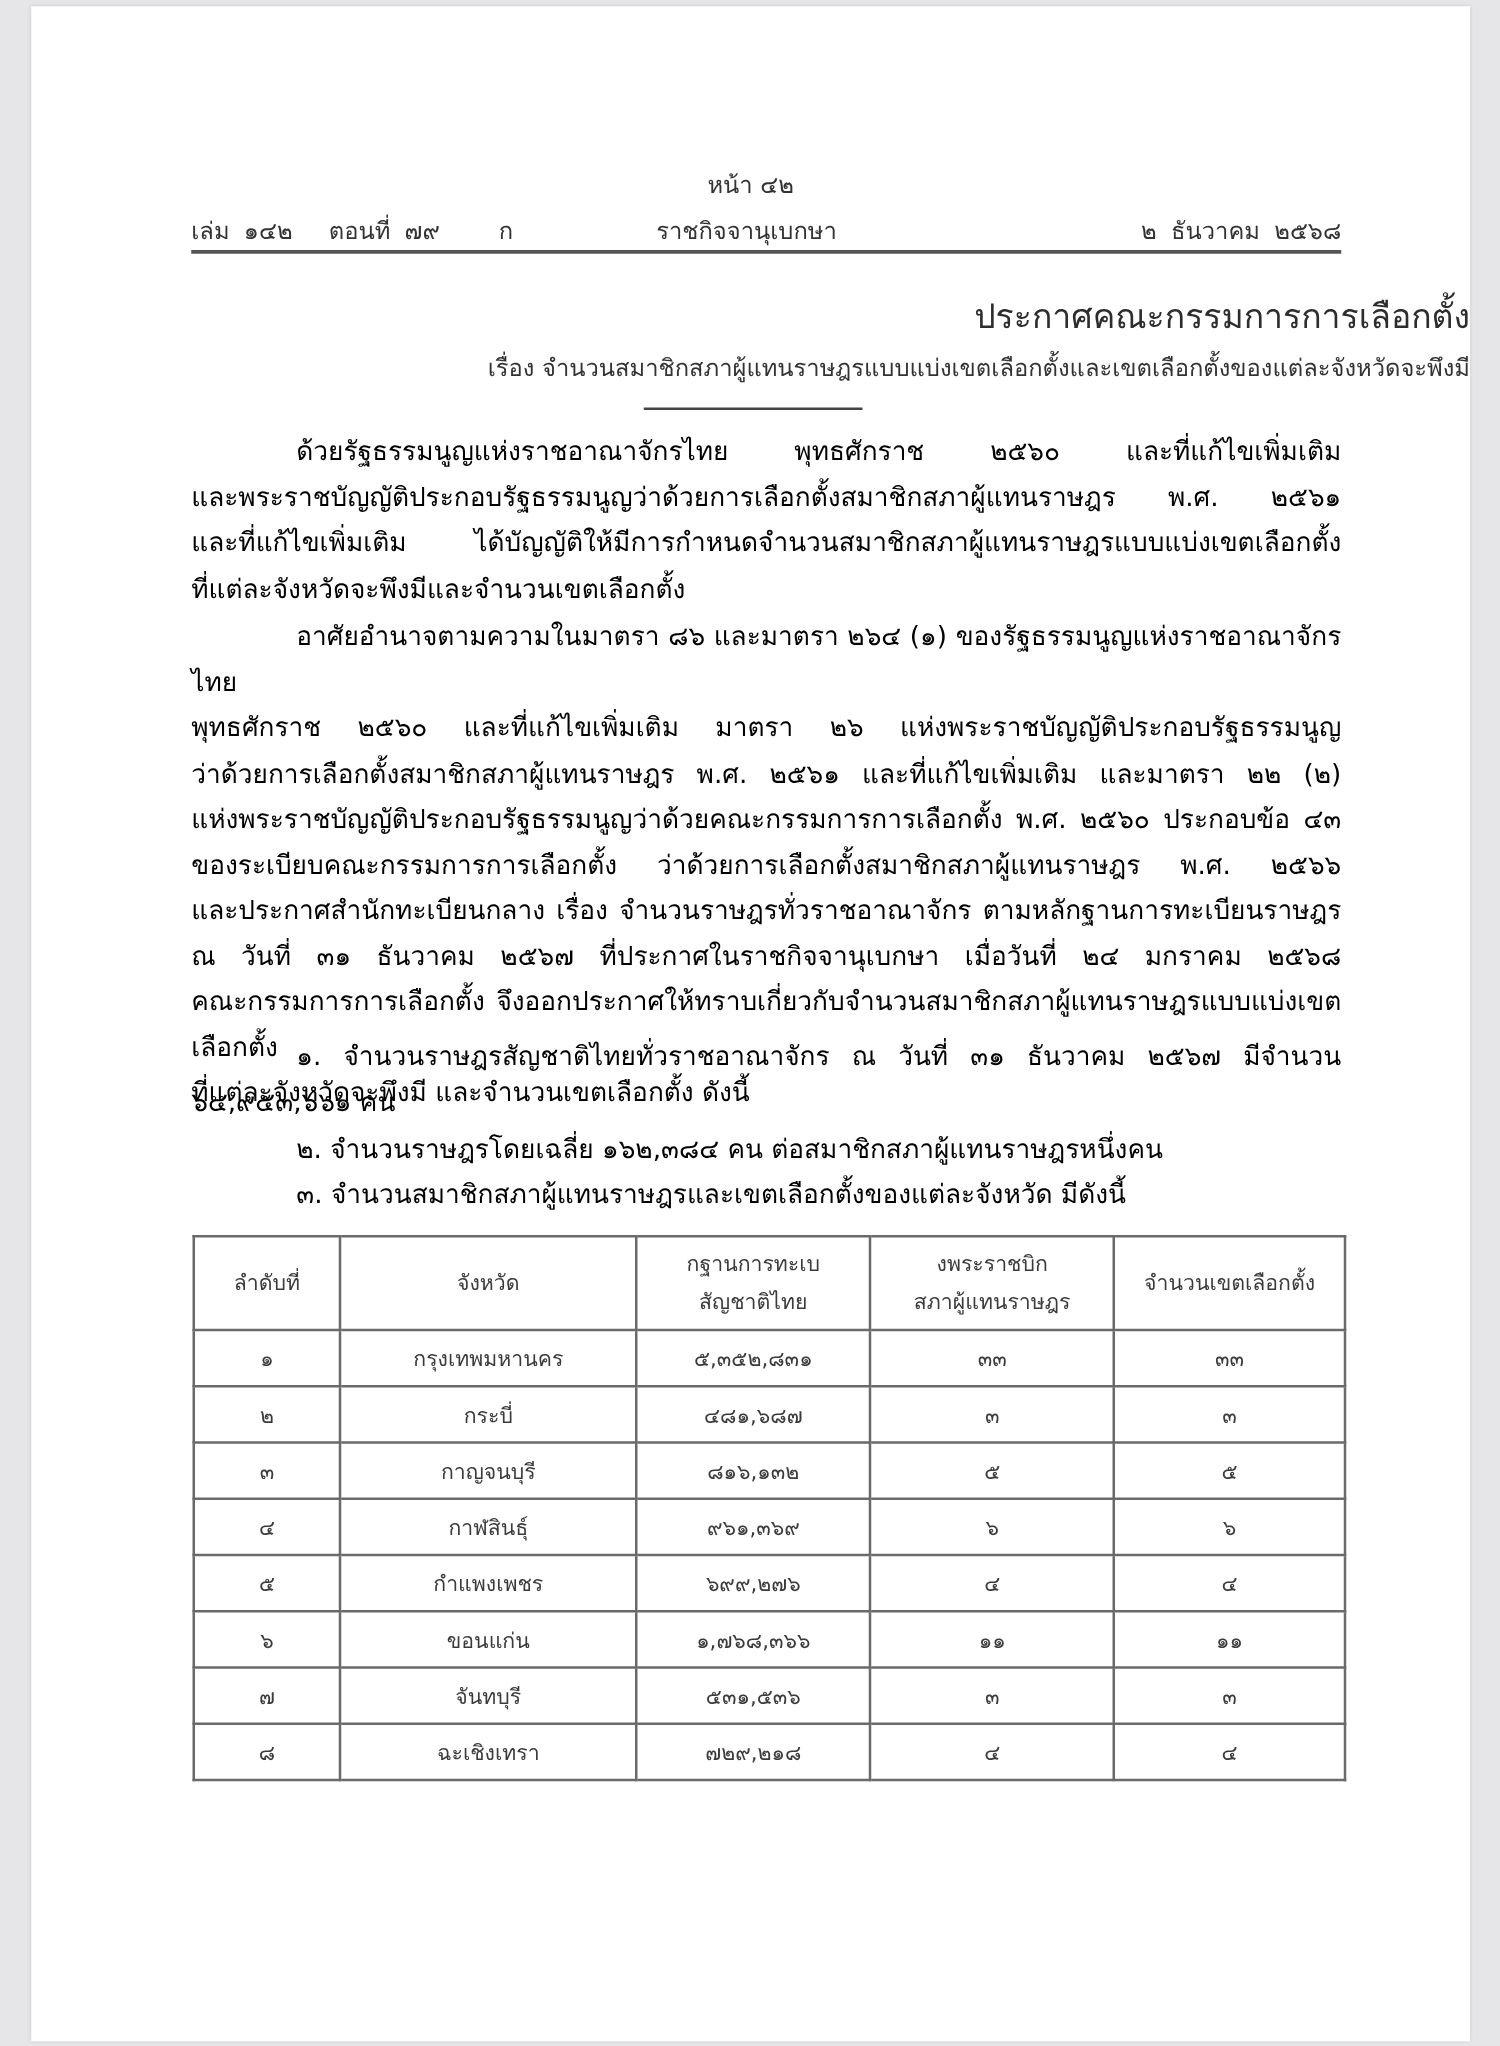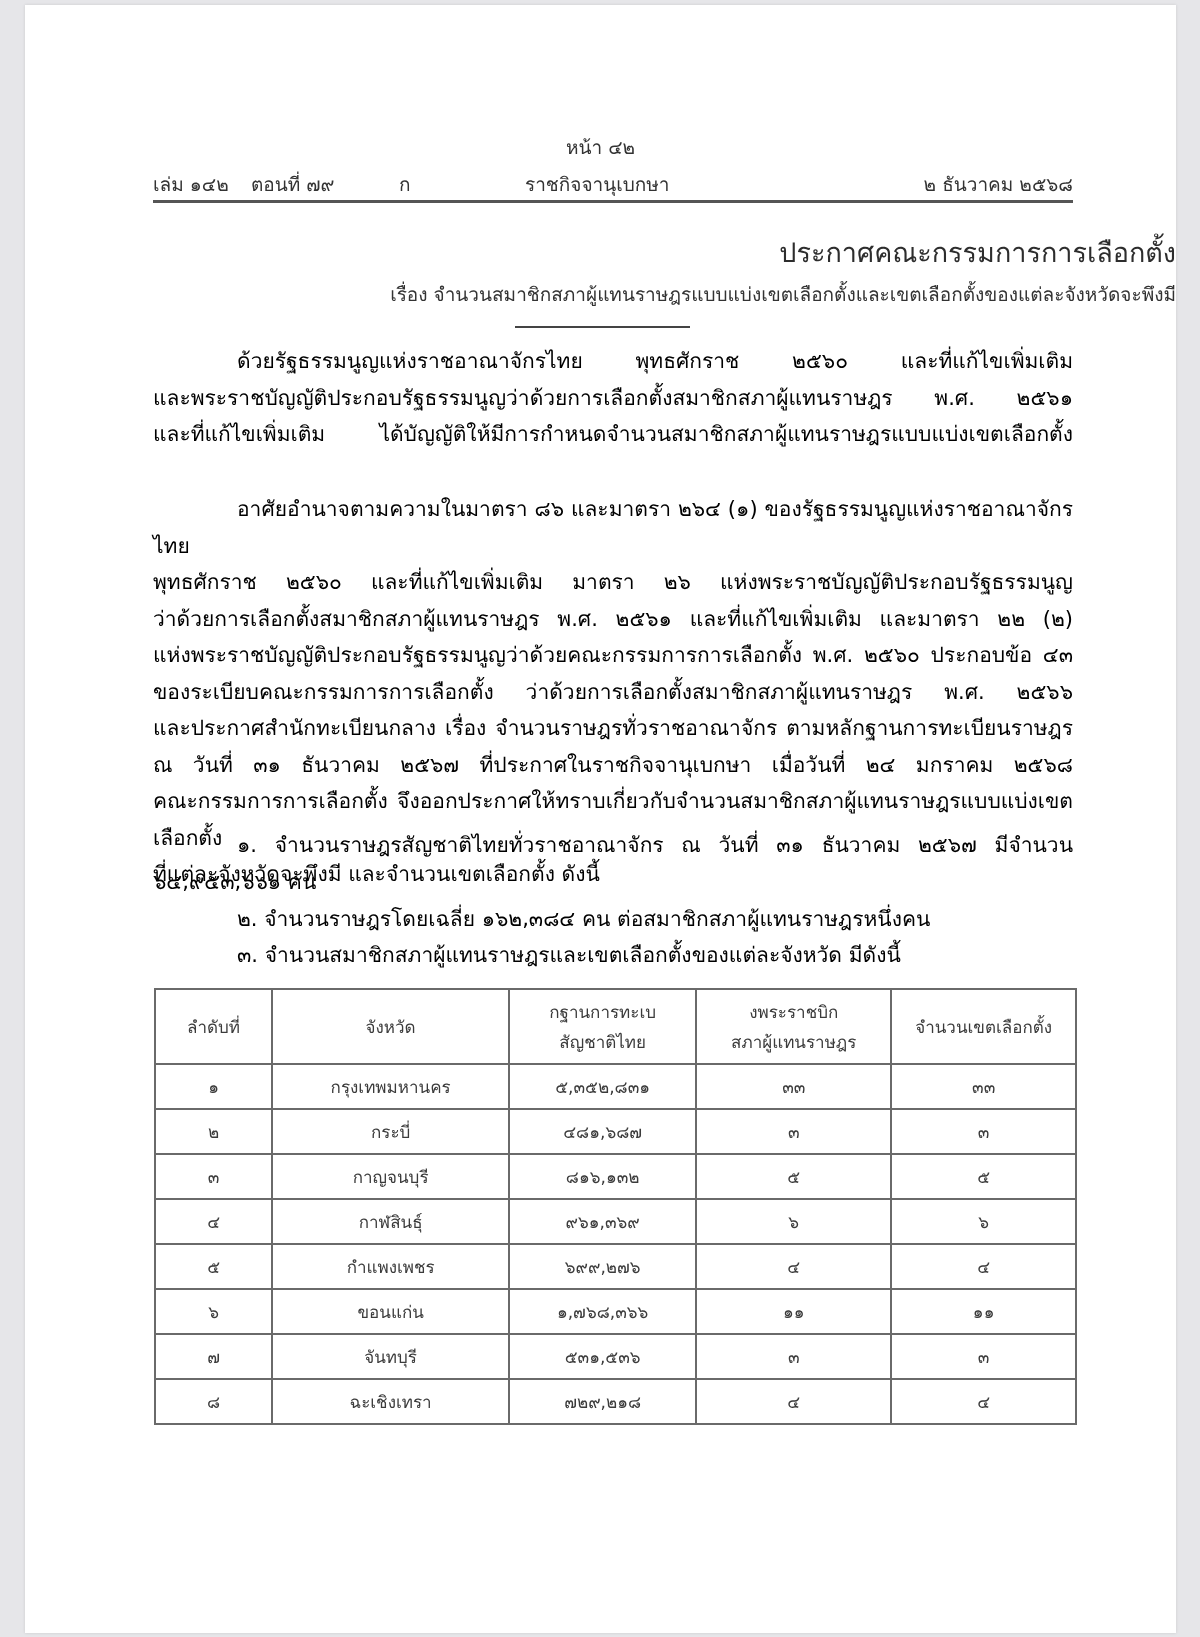--- a/index.html
+++ b/index.html
@@ -18,21 +18,21 @@
   }
   .hdr-page {
     position: absolute; top: 127px; left: 0; width: 100%;
     text-align: center; font-size: 19px; color: #333;
   }
   .hdr-line {
     position: absolute; top: 164px; left: 128px; width: 920px;
     font-size: 19px; color: #333;
     border-bottom: 3px solid #555; padding-bottom: 5px; height: 26px;
   }
-  .hdr-line span { position: absolute; top: 0; white-space: nowrap; }
+  .hdr-line span { position: absolute; top: 0; white-space: nowrap; font-family: Liberation Mono, monospace; }
   .title {
     position: absolute; top: 226px; left: 0; width: 100%;
     text-align: right; font-size: 27px; color: #2d2d2d;
   }
   .subject {
     position: absolute; top: 274px; left: 0; width: 100%;
     text-align: right; font-size: 19px; color: #333;
   }
   .divider {
     position: absolute; top: 321px; left: 490px; width: 175px;
@@ -67,34 +67,35 @@
 </style>
 </head>
 <body>
 
 <div class="page">
 
   <div class="hdr-page">หน้า ๔๒</div>
 
   <div class="hdr-line">
     <span style="left:0">เล่ม ๑๔๒</span>
-    <span style="left:98px">ตอนที่ ๗๙</span>
+    <span style="left:110px">ตอนที่ ๗๙</span>
     <span style="left:246px">ก</span>
     <span style="left:372px">ราชกิจจานุเบกษา</span>
     <span style="right:0">๒ ธันวาคม ๒๕๖๘</span>
   </div>
 
   <div class="title">ประกาศคณะกรรมการการเลือกตั้ง</div>
   <div class="subject">เรื่อง  จำนวนสมาชิกสภาผู้แทนราษฎรแบบแบ่งเขตเลือกตั้งและเขตเลือกตั้งของแต่ละจังหวัดจะพึงมี</div>
   <div class="divider"></div>
 
   <div class="body-text p1">
     <div class="para"><span class="indent"></span><span>ด้วยรัฐธรรมนูญแห่งราชอาณาจักรไทย พุทธศักราช ๒๕๖๐ และที่แก้ไขเพิ่มเติม</span></div>
     <div class="para">และพระราชบัญญัติประกอบรัฐธรรมนูญว่าด้วยการเลือกตั้งสมาชิกสภาผู้แทนราษฎร พ.ศ. ๒๕๖๑</div>
     <div class="para">และที่แก้ไขเพิ่มเติม ได้บัญญัติให้มีการกำหนดจำนวนสมาชิกสภาผู้แทนราษฎรแบบแบ่งเขตเลือกตั้ง</div>
+    <div class="para last-line">ที่แต่ละจังหวัดจะพึงมีและจำนวนเขตเลือกตั้ง</div>
   </div>
 
   <div class="body-text p2">
     <div class="para"><span class="indent"></span><span>อาศัยอำนาจตามความในมาตรา ๘๖ และมาตรา ๒๖๔ (๑) ของรัฐธรรมนูญแห่งราชอาณาจักรไทย</span></div>
     <div class="para">พุทธศักราช ๒๕๖๐ และที่แก้ไขเพิ่มเติม มาตรา ๒๖ แห่งพระราชบัญญัติประกอบรัฐธรรมนูญ</div>
     <div class="para">ว่าด้วยการเลือกตั้งสมาชิกสภาผู้แทนราษฎร พ.ศ. ๒๕๖๑ และที่แก้ไขเพิ่มเติม และมาตรา ๒๒ (๒)</div>
     <div class="para">แห่งพระราชบัญญัติประกอบรัฐธรรมนูญว่าด้วยคณะกรรมการการเลือกตั้ง พ.ศ. ๒๕๖๐ ประกอบข้อ ๔๓</div>
     <div class="para">ของระเบียบคณะกรรมการการเลือกตั้ง ว่าด้วยการเลือกตั้งสมาชิกสภาผู้แทนราษฎร พ.ศ. ๒๕๖๖</div>
     <div class="para">และประกาศสำนักทะเบียนกลาง เรื่อง จำนวนราษฎรทั่วราชอาณาจักร ตามหลักฐานการทะเบียนราษฎร</div>
     <div class="para">ณ วันที่ ๓๑ ธันวาคม ๒๕๖๗ ที่ประกาศในราชกิจจานุเบกษา เมื่อวันที่ ๒๔ มกราคม ๒๕๖๘</div>

